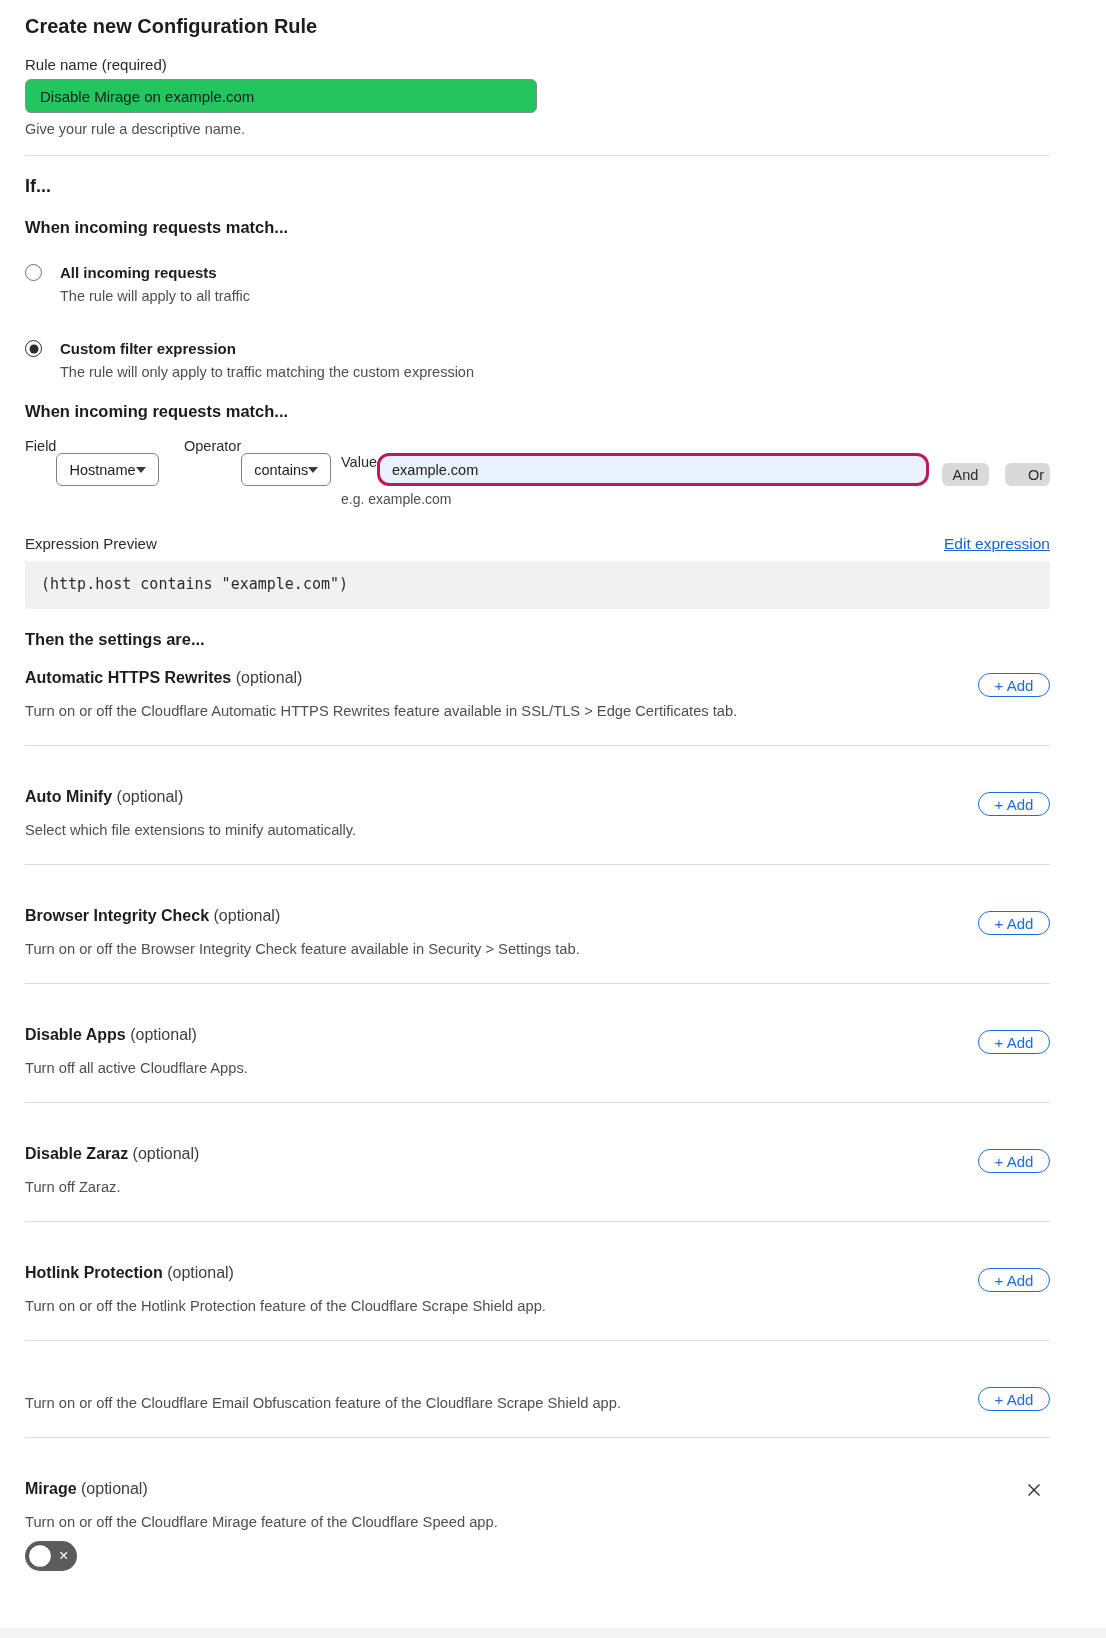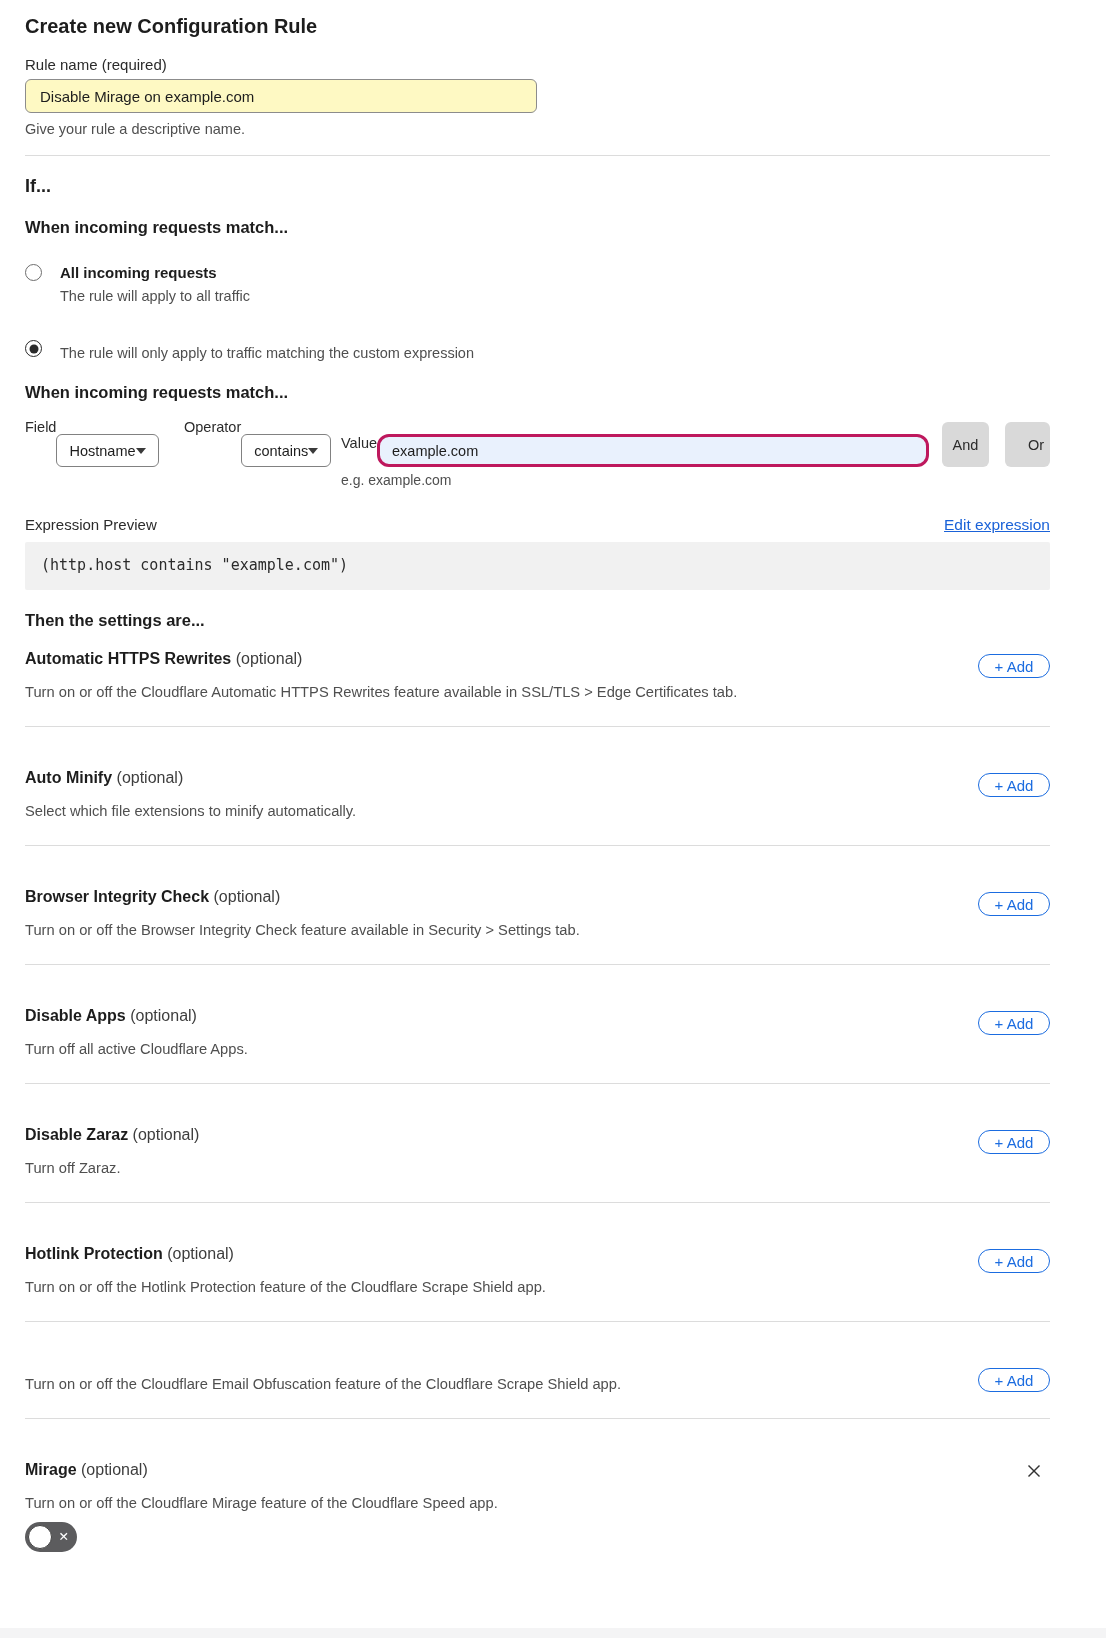--- a/index.html
+++ b/index.html
@@ -8,21 +8,21 @@
   .page { position:relative; width:1106px; height:1638px; background:#fff; overflow:hidden; }
   .content { padding:14px 56px 0 25px; }
 
   h1.page-title { margin:0; font-size:20px; line-height:24px; font-weight:bold; color:#1d1d1d; }
 
   .field-label { font-size:15px; color:#2b2b2b; }
   .rule-name-label { margin-top:18px; }
   .rule-name-input {
     display:block; margin-top:6px; width:512px; height:34px;
     border:1px solid #8c8c8c; border-radius:6px; padding:0 14px;
-    font-family:"Liberation Sans", sans-serif; font-size:15px; color:#1d1d1d; background:#fef9c3;
+    font-family:"Liberation Sans", sans-serif; font-size:15px; color:#1d1d1d; background:#22c55e;
   }
   .helper-text { margin-top:8px; font-size:14.5px; color:#4f4f4f; }
 
   .divider { border:none; border-top:1px solid #dcdcdc; margin:18px 0 0 0; }
 
   h2.if-heading { margin:20px 0 0 0; font-size:18px; font-weight:bold; color:#1d1d1d; }
   h3.match-heading { margin:20px 0 0 0; font-size:16.5px; line-height:21px; font-weight:bold; color:#1d1d1d; }
 
   .radio-row { display:flex; align-items:flex-start; cursor:pointer; }
   .radio-row.first { margin-top:25px; }
@@ -51,21 +51,21 @@
     display:flex; align-items:center; justify-content:space-between; padding:8px 12px;
     font-size:14.5px; color:#1d1d1d; cursor:pointer;margin-top:16px;
   }
   .chevron { width:0; height:0; border-left:5px solid transparent; border-right:5px solid transparent; border-top:6px solid #3a3a3a; }
   .value-input {
     height:33px; width:100%; border:3px solid #be185d; border-radius:12px;
     background:#e9f1fd; padding:0 12px; font-family:"Liberation Sans", sans-serif;
     font-size:14.5px; color:#1d1d1d;
   }
   .conj-btn {
-    height:45px; border:none; border-radius:6px; background:#d9d9d9; color:#2b2b2b;
+    height:23px; border:none; border-radius:6px; background:#d9d9d9; color:#2b2b2b;
     font-family:"Liberation Sans", sans-serif; font-size:14.5px; cursor:pointer; flex:none;
   }
   .and-btn { width:47px; margin-left:13px; }
   .or-btn { width:45px; margin-left:16px;text-align:right; }
   .value-helper { margin:5px 0 0 316px; font-size:14px; color:#4f4f4f; }
 
   .preview-row { display:flex; justify-content:space-between; align-items:baseline; margin-top:28px; }
   .preview-label { font-size:15px; color:#2b2b2b; }
   .edit-link { font-size:15.5px; color:#1a62d8; text-decoration:underline; cursor:pointer; }
   .code-box {
@@ -126,20 +126,21 @@
       <div class="radio-circle"></div>
       <div>
         <div class="radio-label">All incoming requests</div>
         <div class="radio-sub">The rule will apply to all traffic</div>
       </div>
     </div>
 
     <div class="radio-row second">
       <div class="radio-circle checked"></div>
       <div>
+        <div class="radio-label">Custom filter expression</div>
         <div class="radio-sub">The rule will only apply to traffic matching the custom expression</div>
       </div>
     </div>
 
     <h3 class="match-heading builder-heading">When incoming requests match...</h3>
 
     <div class="controls-row">
       <div class="control-group cg-field">
         <div class="ctl-label">Field</div>
         <div class="select-box">

